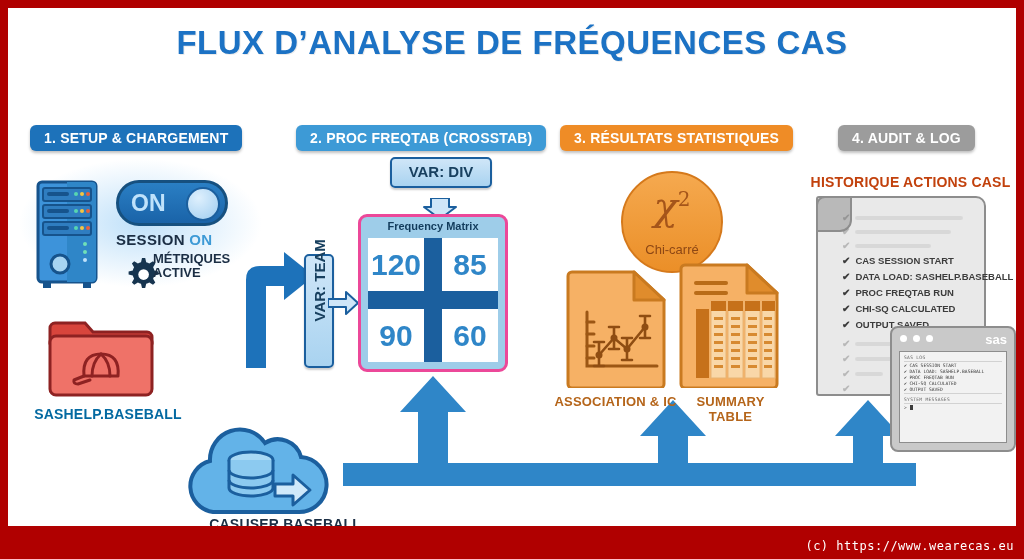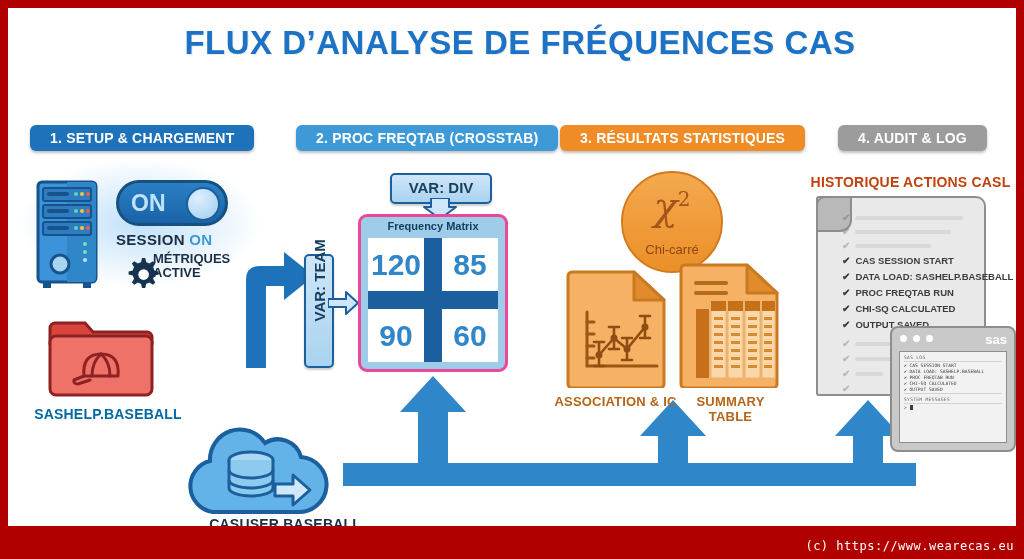--- a/index.html
+++ b/index.html
@@ -27,29 +27,28 @@
   }
   
   .title{
     position:absolute;top:16px;left:0;width:1008px;
     text-align:center;
     font-size:33px;font-weight:bold;
     color:#1c72c4;
     letter-spacing:0.5px;
     font-family:"Liberation Sans", sans-serif;
     text-shadow:1px 1px 0 rgba(0,0,0,.08);
-    margin-left:8px;
   }
   
   .pill{
     position:absolute;
     height:26px;line-height:26px;
     border-radius:6px;
     color:#fff;font-weight:bold;font-size:14px;
-    padding:0 20px;
+    padding:0 14px;
     white-space:nowrap;
     box-shadow:0 2px 3px rgba(0,0,0,.25);
     letter-spacing:0.2px;
   }
   #pill1{left:22px;top:117px;background:#1d72ba;}
   #pill2{left:288px;top:117px;background:#3d9ad6;}
   #pill3{left:552px;top:117px;background:#ef8c26;}
   #pill4{left:830px;top:117px;background:#9c9c9c;}
 
   
@@ -105,21 +104,21 @@
 
   
   .tag{
     position:absolute;
     background:linear-gradient(180deg,#cfe6f8 0%,#a9d3f0 100%);
     border:2px solid #1b5f9e;border-radius:5px;
     color:#18405f;font-weight:bold;
     box-shadow:0 2px 2px rgba(0,0,0,.2);
     text-align:center;
   }
-  #tagdiv{left:382px;top:165px;width:98px;height:27px;line-height:25px;font-size:15px;}
+  #tagdiv{left:382px;top:149px;width:98px;height:27px;line-height:25px;font-size:15px;}
   #tagteam{left:296px;top:246px;width:26px;height:110px;}
   #tagteam span{
     display:block;
     transform:rotate(-90deg);
     transform-origin:center;
     white-space:nowrap;
     font-size:15px;
     margin-top:44px;
   }
   

